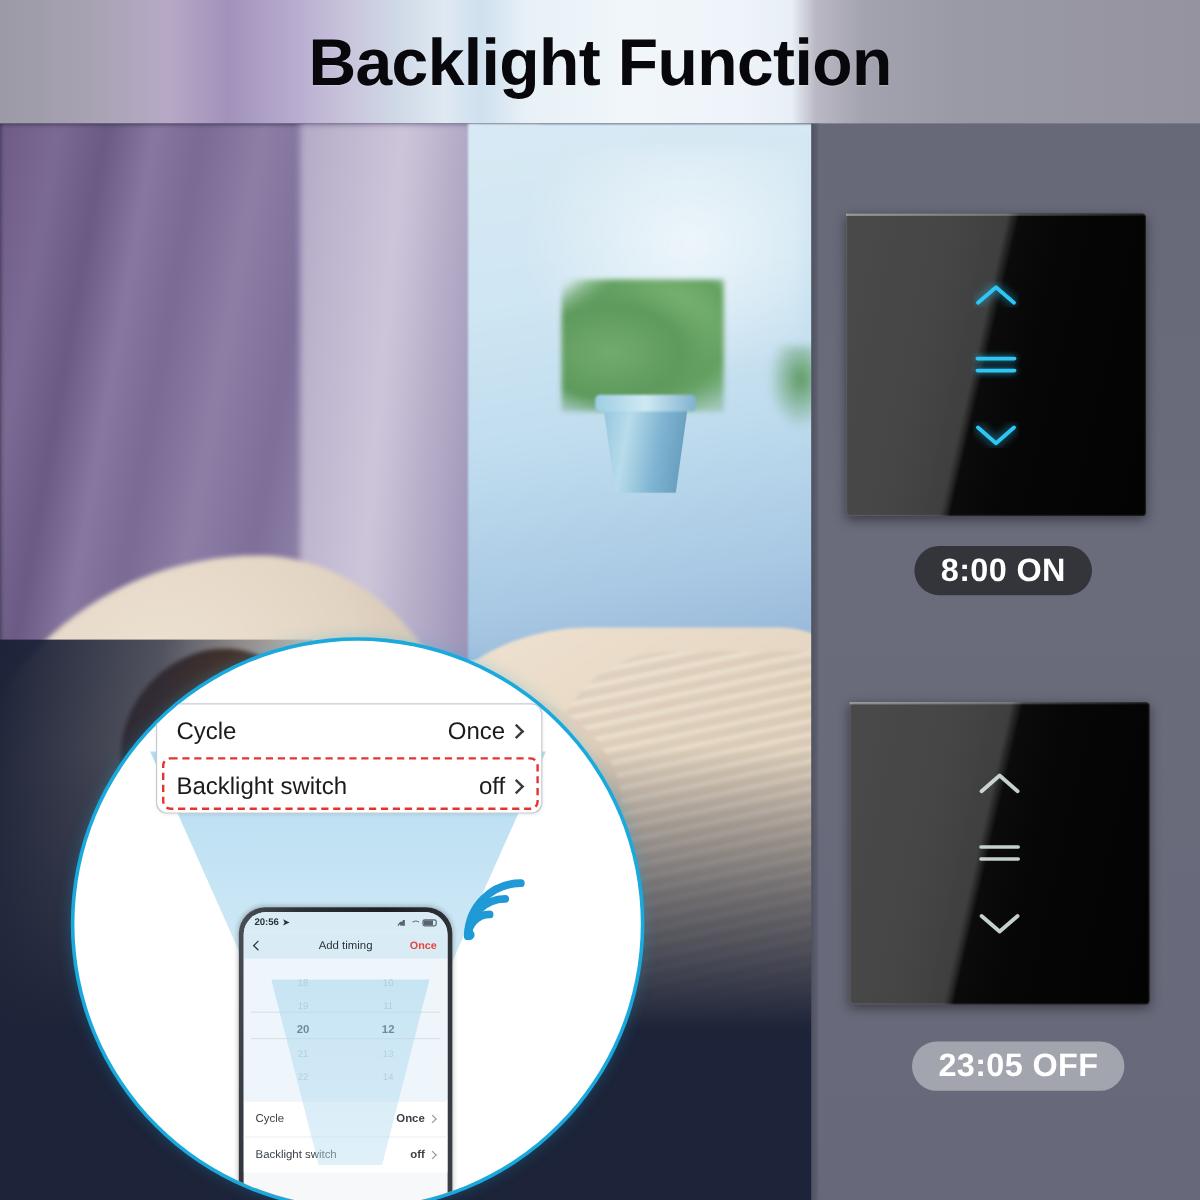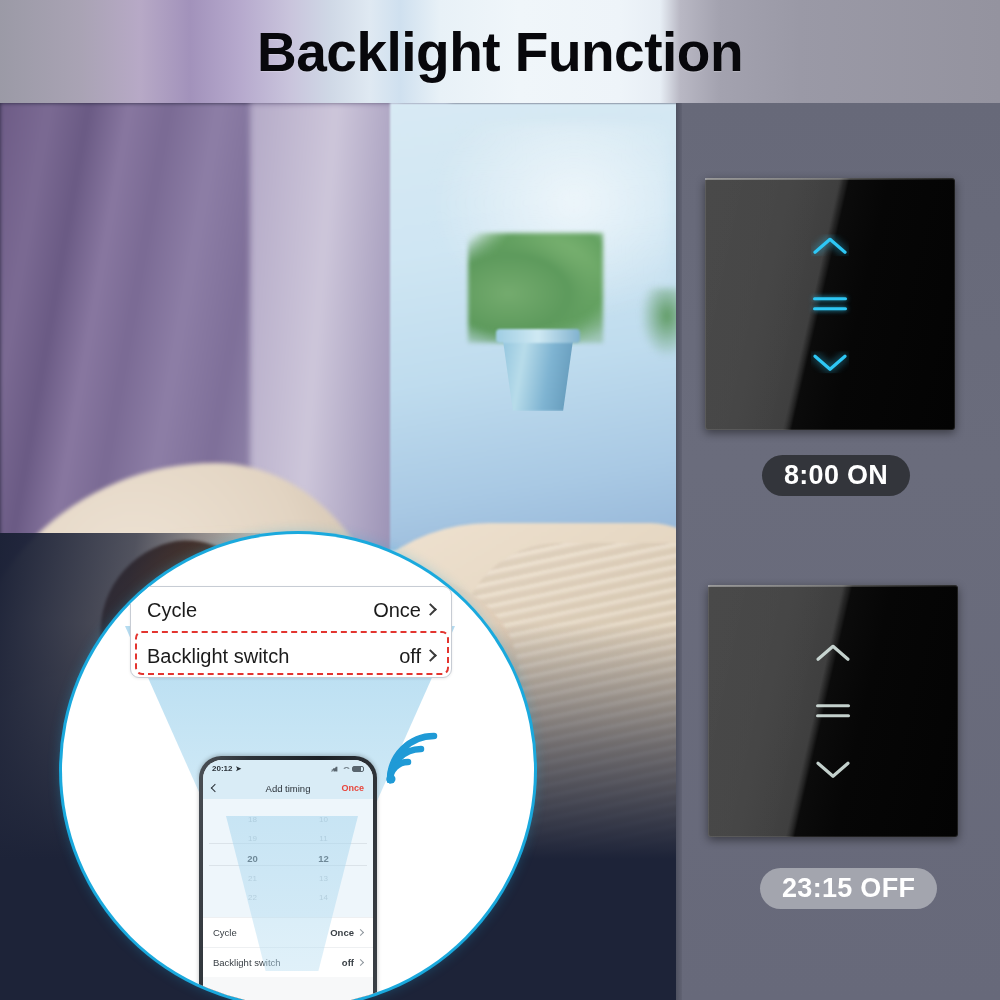--- a/index.html
+++ b/index.html
@@ -397,21 +397,21 @@
       </svg>
       <div class="eq">
         <span></span>
         <span></span>
       </div>
       <svg class="chev" viewBox="0 0 38 22">
         <path d="M4 5 L19 18 L34 5"></path>
       </svg>
     </div>
   </div>
-  <div class="time-badge badge-off" style="left:760px; top:868px;">23:15 OFF</div>
+  <div class="time-badge badge-off" style="left:760px; top:868px;">23:05 OFF</div>
 
   <div class="callout-circle">
 
     <div class="zoom-cone"></div>
 
     <div class="callout-card">
       <div class="callout-row row-cycle">
         <span class="label">Cycle</span>
         <span class="value">
           <span>Once</span>
@@ -434,21 +434,21 @@
         <path d="M6 50 A31 31 0 0 1 37 19"></path>
         <path d="M6 50 A18 18 0 0 1 24 32"></path>
       </g>
       <circle cx="7" cy="49" r="4.5" fill="#1f9ad6"></circle>
     </svg>
 
     <div class="phone">
       <div class="phone-screen">
 
         <div class="ph-statusbar">
-          <span>20:12</span>
+          <span>20:56</span>
           <span style="margin-left:3px;font-size:7px;">➤</span>
           <span class="ph-status-right">
             <i class="ph-sig"></i>
             <i class="ph-wifi"></i>
             <i class="ph-batt"></i>
           </span>
         </div>
 
         <div class="ph-header">
           <i class="ph-back"></i>

